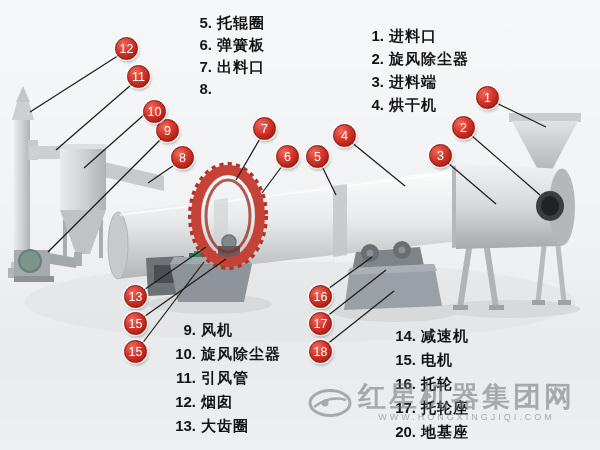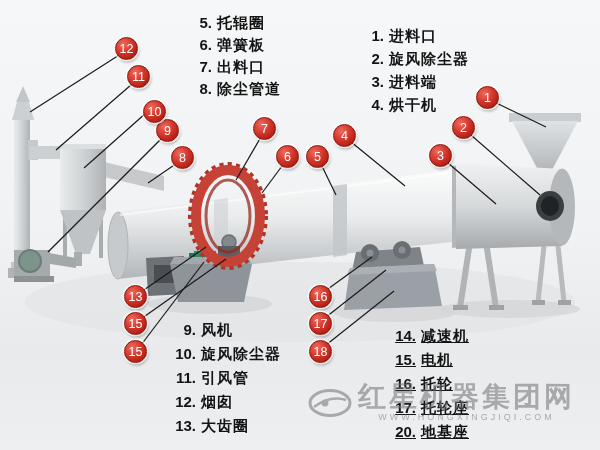--- a/index.html
+++ b/index.html
@@ -9,21 +9,21 @@
     background:linear-gradient(180deg,#f6f7f8 0%,#f1f2f3 50%,#e8eaeb 78%,#edeff0 100%);
   }
   #machine-svg{position:absolute;left:0;top:0;width:600px;height:450px;}
   .legend{position:absolute;color:#141414;font-weight:700;font-size:15px;}
   .legend .li{display:flex;align-items:baseline;}
   .legend .n{display:inline-block;width:24px;text-align:right;flex:0 0 24px;}
   .legend .t{margin-left:5px;white-space:nowrap;letter-spacing:1px;}
   .lg-tl{left:188px;top:14px;}   .lg-tl .li{height:22px;}
   .lg-tr{left:360px;top:27px;}   .lg-tr .li{height:23px;}
   .lg-bl{left:172px;top:321px;}  .lg-bl .li{height:24px;}
-  .lg-br{left:392px;top:327px;}  .lg-br .li{height:24px;text-decoration:underline;}
+  .lg-br{left:392px;top:327px;}  .lg-br .li{height:24px;}
   .callout{
     position:absolute;width:23px;height:23px;box-sizing:border-box;
     border-radius:50%;
     background:radial-gradient(circle at 35% 30%, #ef6a5e 0%, #d2362b 45%, #b01c12 80%);
     border:1px solid #8c150d;
     box-shadow:0 0 0 1.5px rgba(255,255,255,.75), 1px 2px 3px rgba(0,0,0,.35);
     color:#fff;font-size:12.5px;font-weight:400;
     display:flex;align-items:center;justify-content:center;
   }
   #watermark{
@@ -213,21 +213,20 @@
     <div class="li">
       <span class="n">6.</span>
       <span class="t">弹簧板</span>
     </div>
     <div class="li">
       <span class="n">7.</span>
       <span class="t">出料口</span>
     </div>
     <div class="li">
       <span class="n">8.</span>
-      <span class="t">除尘管道</span>
     </div>
   </div>
 
   <div class="legend lg-tr">
     <div class="li">
       <span class="n">1.</span>
       <span class="t">进料口</span>
     </div>
     <div class="li">
       <span class="n">2.</span>

